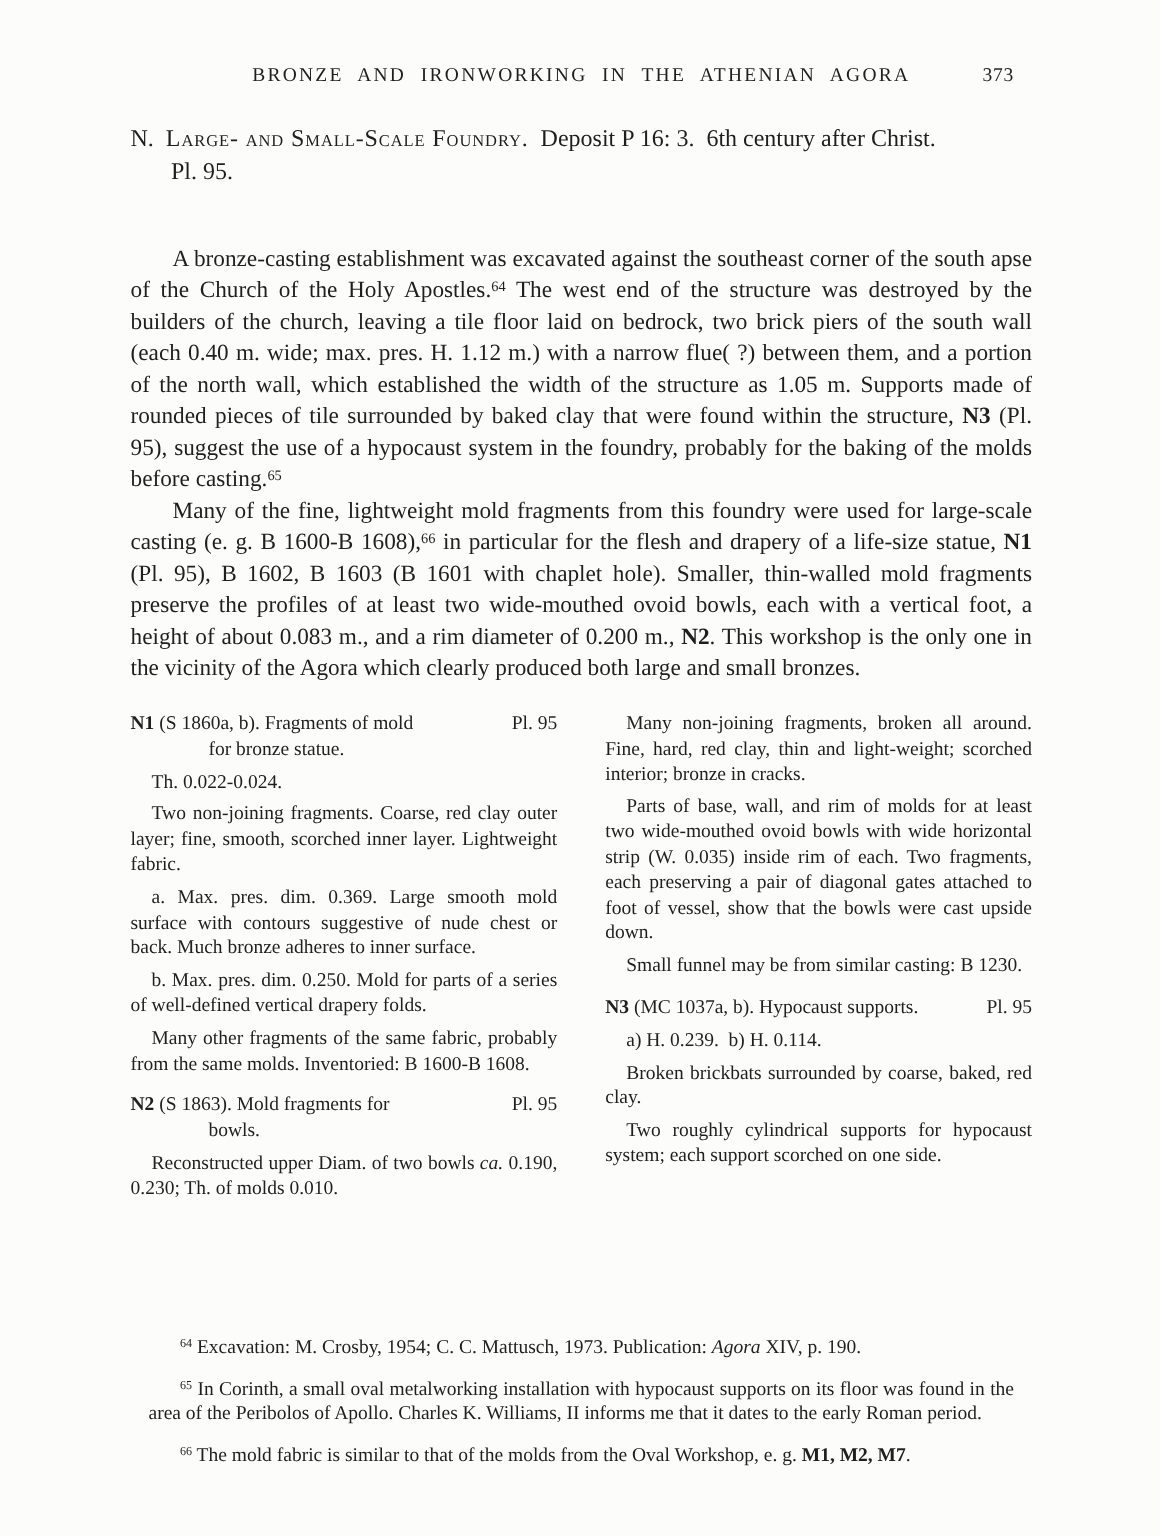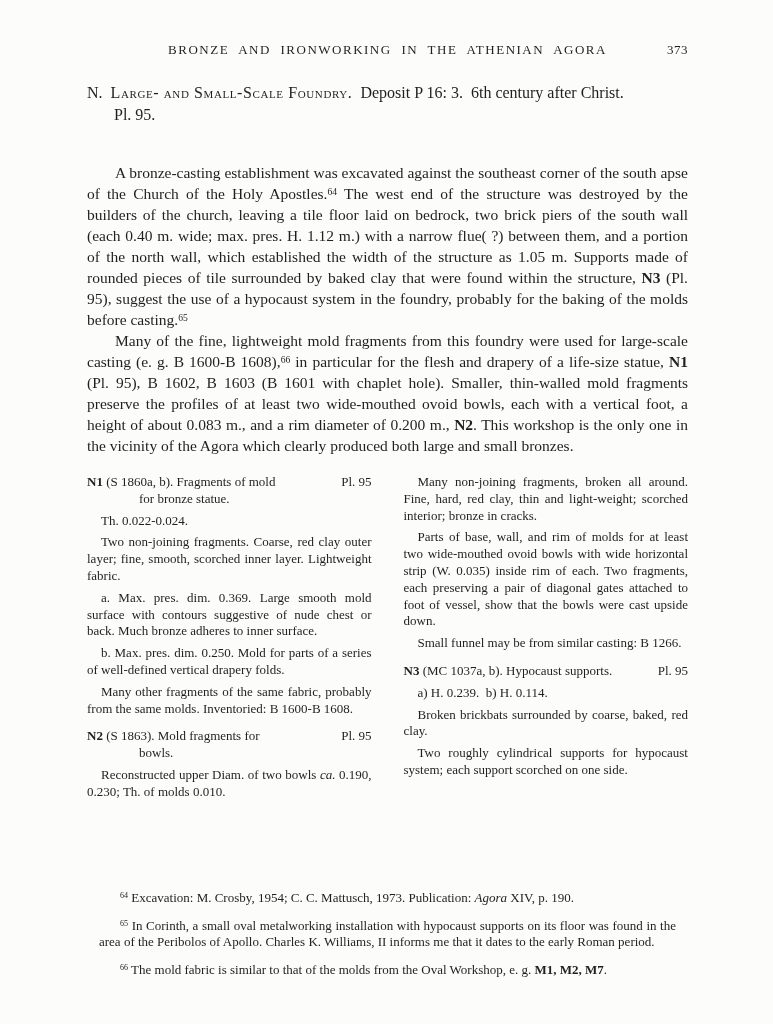--- a/index.html
+++ b/index.html
@@ -22,21 +22,21 @@
     position: relative;
     text-align: center;
     font-size: 13px;
     letter-spacing: 1.5px;
     word-spacing: 5px;
     margin-bottom: 24px;
     white-space: nowrap;
   }
   .rh-page {
     position: absolute;
-    right: 0; top: 0;
+    right: 12px; top: 0;
     letter-spacing: 0.5px;
     word-spacing: normal;
   }
   
   .section-heading {
     font-size: 16px;
     line-height: 22px;
     margin-bottom: 10px;
   }
   .section-heading .sc { font-variant: small-caps; letter-spacing: 0.6px; font-family: Liberation Serif, serif; }
@@ -124,21 +124,21 @@
         <span class="eh-main"><span class="b">N2</span><span> (S 1863). Mold fragments for</span></span>
         <span class="eh-plate">Pl. 95</span>
       </div>
       <div class="eh-line2">bowls.</div>
       <p class="cp"><span>Reconstructed upper Diam. of two bowls </span><span class="i">ca.</span><span> 0.190, 0.230; Th. of molds 0.010.</span></p>
     </div>
 
     <div class="col">
       <p class="cp first">Many non-joining fragments, broken all around. Fine, hard, red clay, thin and light-weight; scorched interior; bronze in cracks.</p>
       <p class="cp">Parts of base, wall, and rim of molds for at least two wide-mouthed ovoid bowls with wide horizontal strip (W. 0.035) inside rim of each. Two fragments, each preserving a pair of diagonal gates attached to foot of vessel, show that the bowls were cast upside down.</p>
-      <p class="cp">Small funnel may be from similar casting: B 1266.</p>
+      <p class="cp">Small funnel may be from similar casting: B 1230.</p>
       <div class="entry-head spaced">
         <span class="eh-main"><span class="b">N3</span><span> (MC 1037a, b). Hypocaust supports.</span></span>
         <span class="eh-plate">Pl. 95</span>
       </div>
       <p class="cp">a) H. 0.239. b) H. 0.114.</p>
       <p class="cp">Broken brickbats surrounded by coarse, baked, red clay.</p>
       <p class="cp">Two roughly cylindrical supports for hypocaust system; each support scorched on one side.</p>
     </div>
 
   </div>

